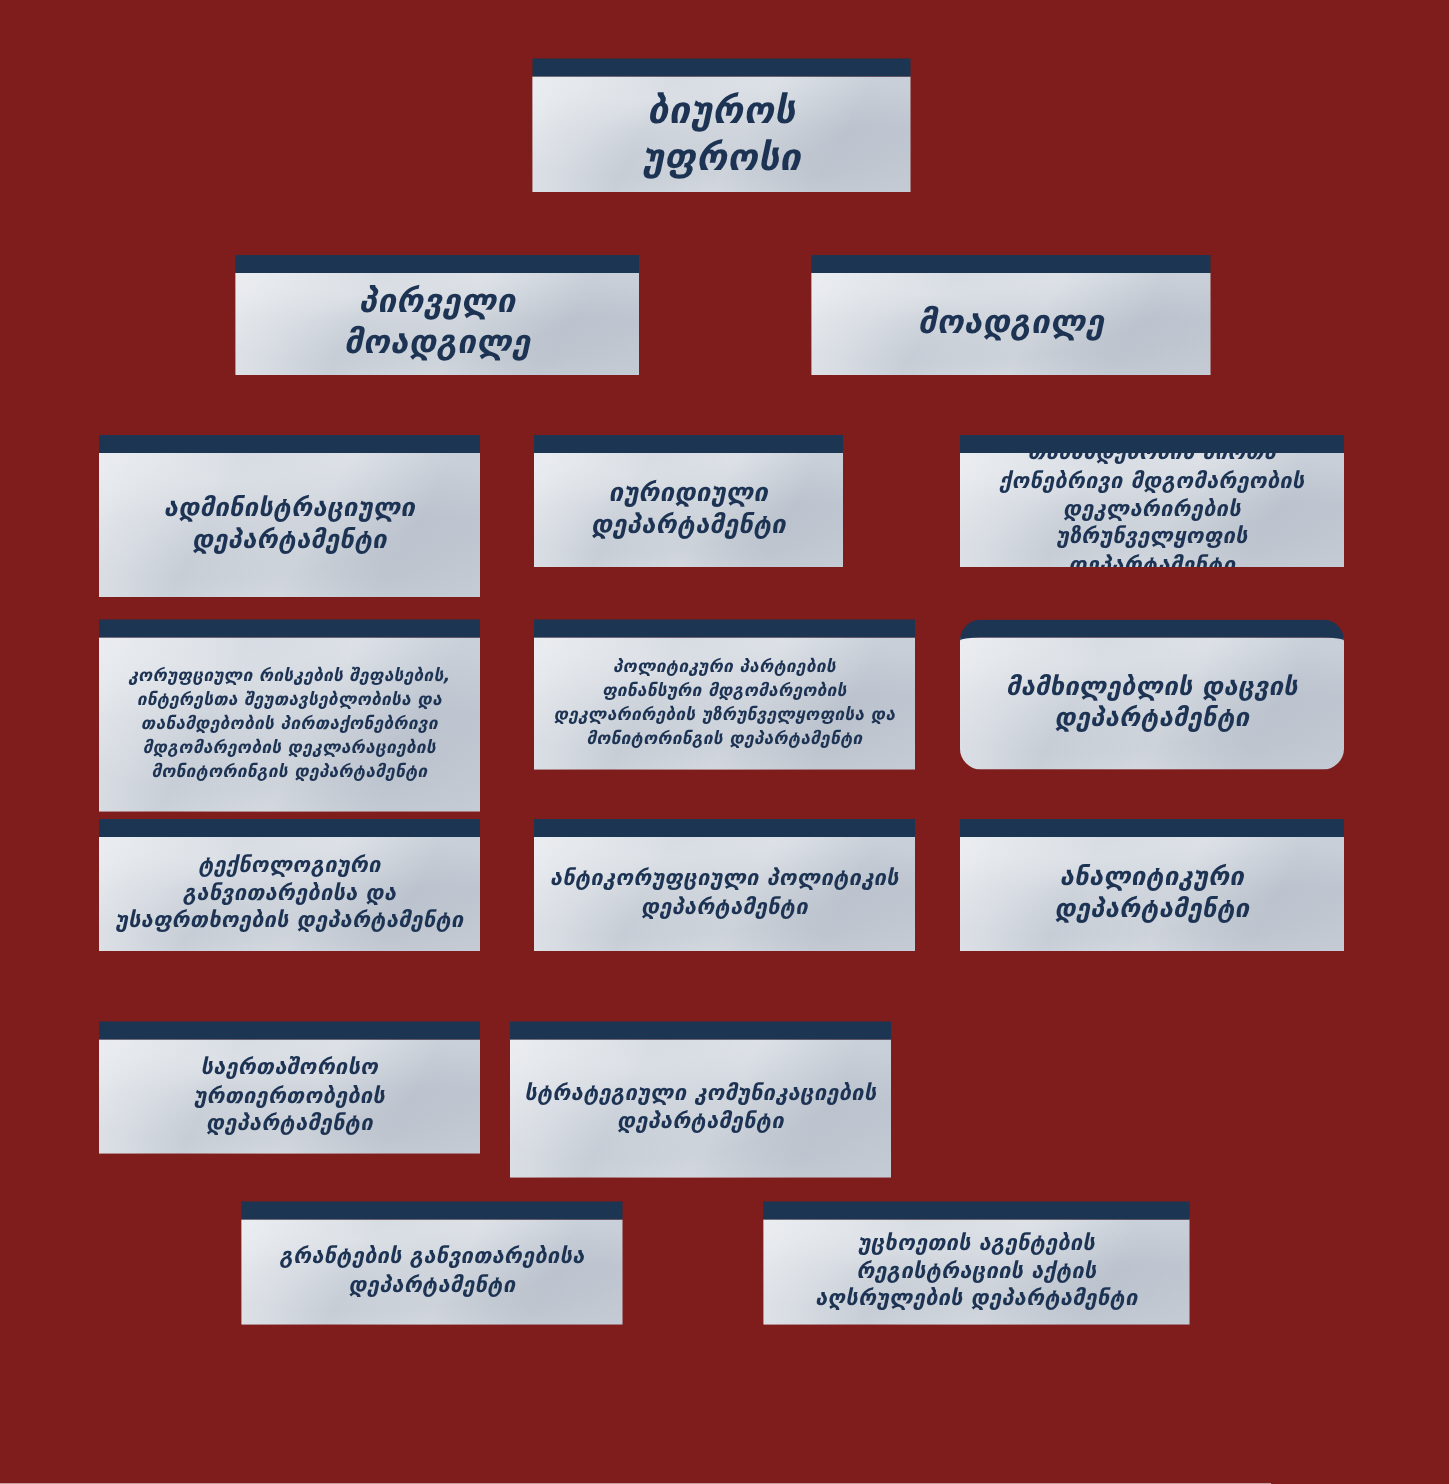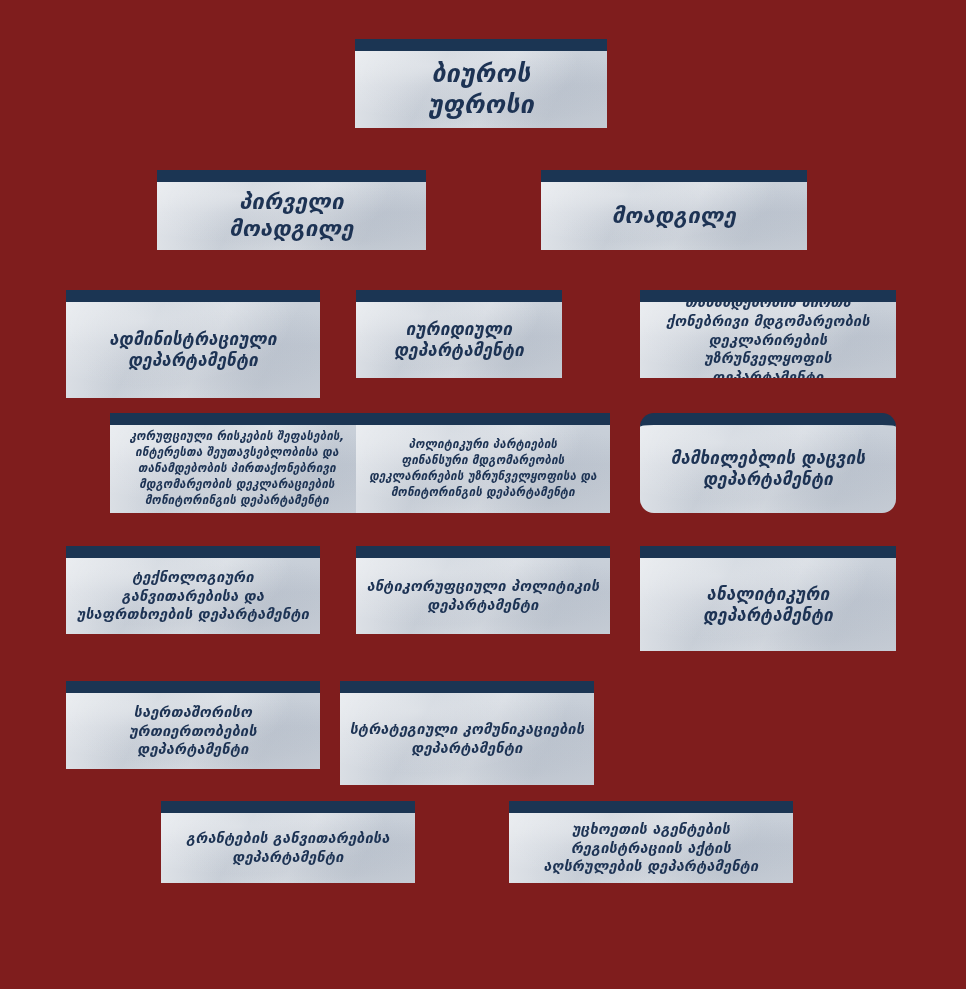--- a/index.html
+++ b/index.html
@@ -94,21 +94,21 @@
       <div class="node-label">იურიდიული
 დეპარტამენტი</div>
     </div>
     <div class="node t-sm" style="left: 640px; top: 290px; width: 256px; height: 88px;">
       <div></div>
       <div class="node-label">თანამდებობის პირთა
 ქონებრივი მდგომარეობის
 დეკლარირების უზრუნველყოფის
 დეპარტამენტი</div>
     </div>
-    <div class="node t-xs" style="left: 66px; top: 413px; width: 254px; height: 100px; margin-left: 44px;">
+    <div class="node t-xs" style="left: 66px; top: 413px; width: 254px; height: 128px;">
       <div></div>
       <div class="node-label">კორუფციული რისკების შეფასების,
 ინტერესთა შეუთავსებლობისა და
 თანამდებობის პირთაქონებრივი
 მდგომარეობის დეკლარაციების
 მონიტორინგის დეპარტამენტი</div>
     </div>
     <div class="node t-xs" style="left: 356px; top: 413px; width: 254px; height: 100px;">
       <div></div>
       <div class="node-label">პოლიტიკური პარტიების
@@ -124,21 +124,21 @@
     <div class="node t-sm" style="left: 66px; top: 546px; width: 254px; height: 88px;">
       <div></div>
       <div class="node-label">ტექნოლოგიური განვითარებისა და
 უსაფრთხოების დეპარტამენტი</div>
     </div>
     <div class="node t-sm" style="left: 356px; top: 546px; width: 254px; height: 88px;">
       <div></div>
       <div class="node-label">ანტიკორუფციული პოლიტიკის
 დეპარტამენტი</div>
     </div>
-    <div class="node t-md" style="left: 640px; top: 546px; width: 256px; height: 105px;">
+    <div class="node t-md" style="left: 640px; top: 546px; width: 256px; height: 88px;">
       <div></div>
       <div class="node-label">ანალიტიკური
 დეპარტამენტი</div>
     </div>
     <div class="node t-sm" style="left: 66px; top: 681px; width: 254px; height: 88px;">
       <div></div>
       <div class="node-label">საერთაშორისო ურთიერთობების
 დეპარტამენტი</div>
     </div>
     <div class="node t-sm" style="left: 340px; top: 681px; width: 254px; height: 104px;">

